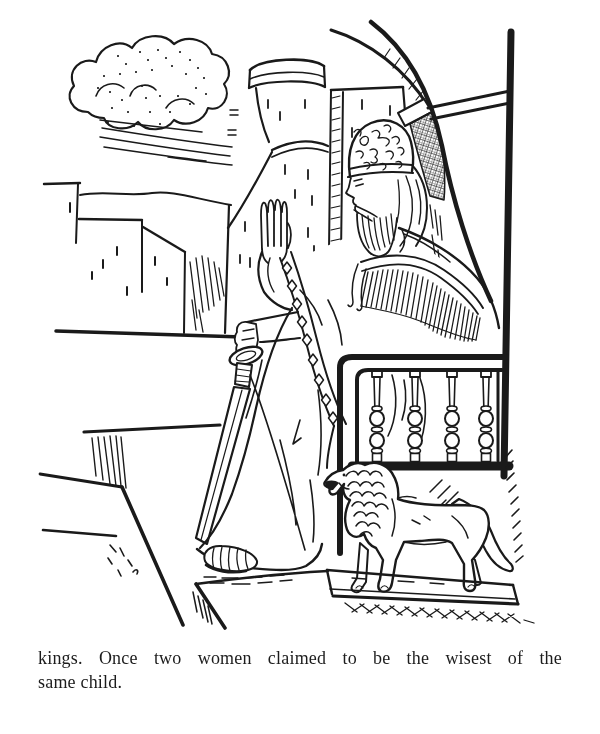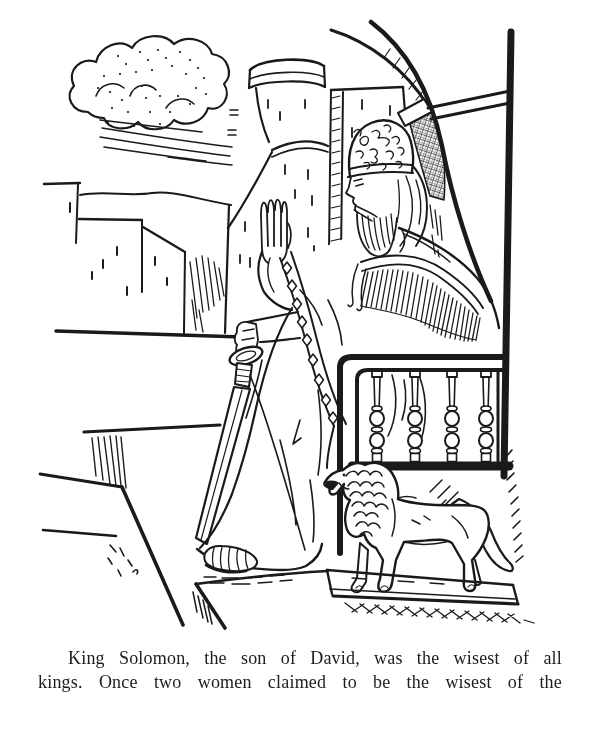--- a/index.html
+++ b/index.html
@@ -217,17 +217,17 @@
       <path d="M43 530 L116 536" stroke-width="2.6"></path>
       <path d="M196 584 L225 628" stroke-width="3.6"></path>
       <path stroke-width="1.5" d="M193 592 L197 612 M198 596 L203 618 M203 600 L208 622 M208 606 L212 624"></path>
       <path stroke-width="1.6" d="M110 545 L116 552 M120 548 L124 556 M128 560 L132 566 M108 558 L112 564 M118 570 L121 576 M133 572 C136 568 139 570 137 574"></path>
     </g>
 
   </g>
 </svg>
 
 <div class="caption">
-  <p class="cap-line cap-just cap-indent">King Solomon, the son of David, was the wisest of all</p>
   <p class="cap-line cap-just">kings.  Once two women claimed to be the wisest of the</p>
+  <p class="cap-line">same child.</p>
 </div>
 
 </div>
 
 </body></html>

